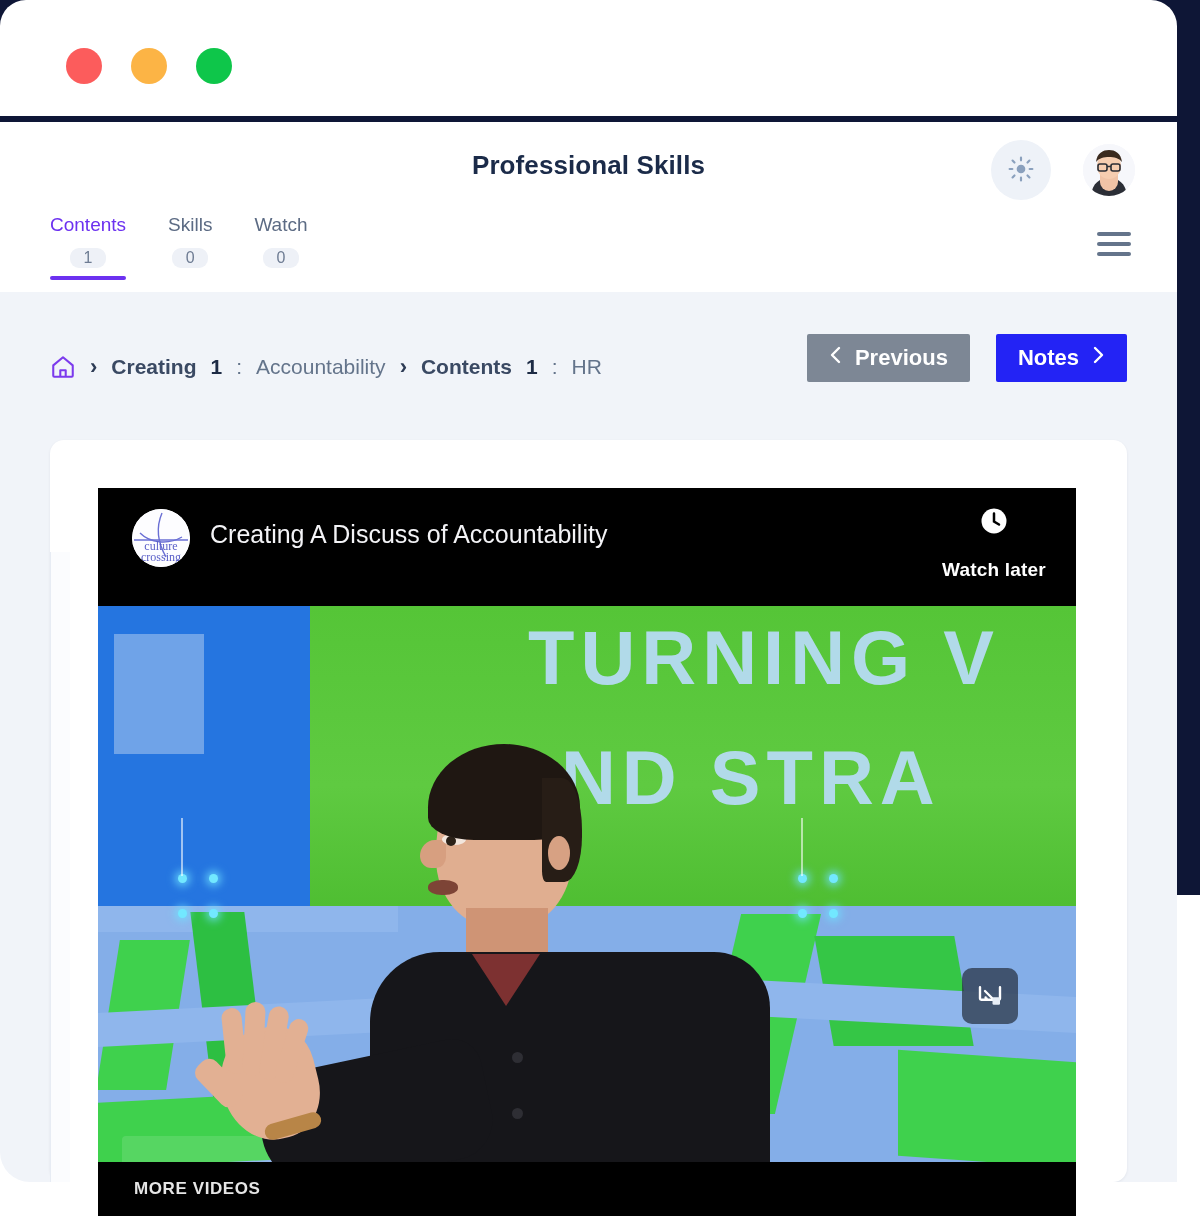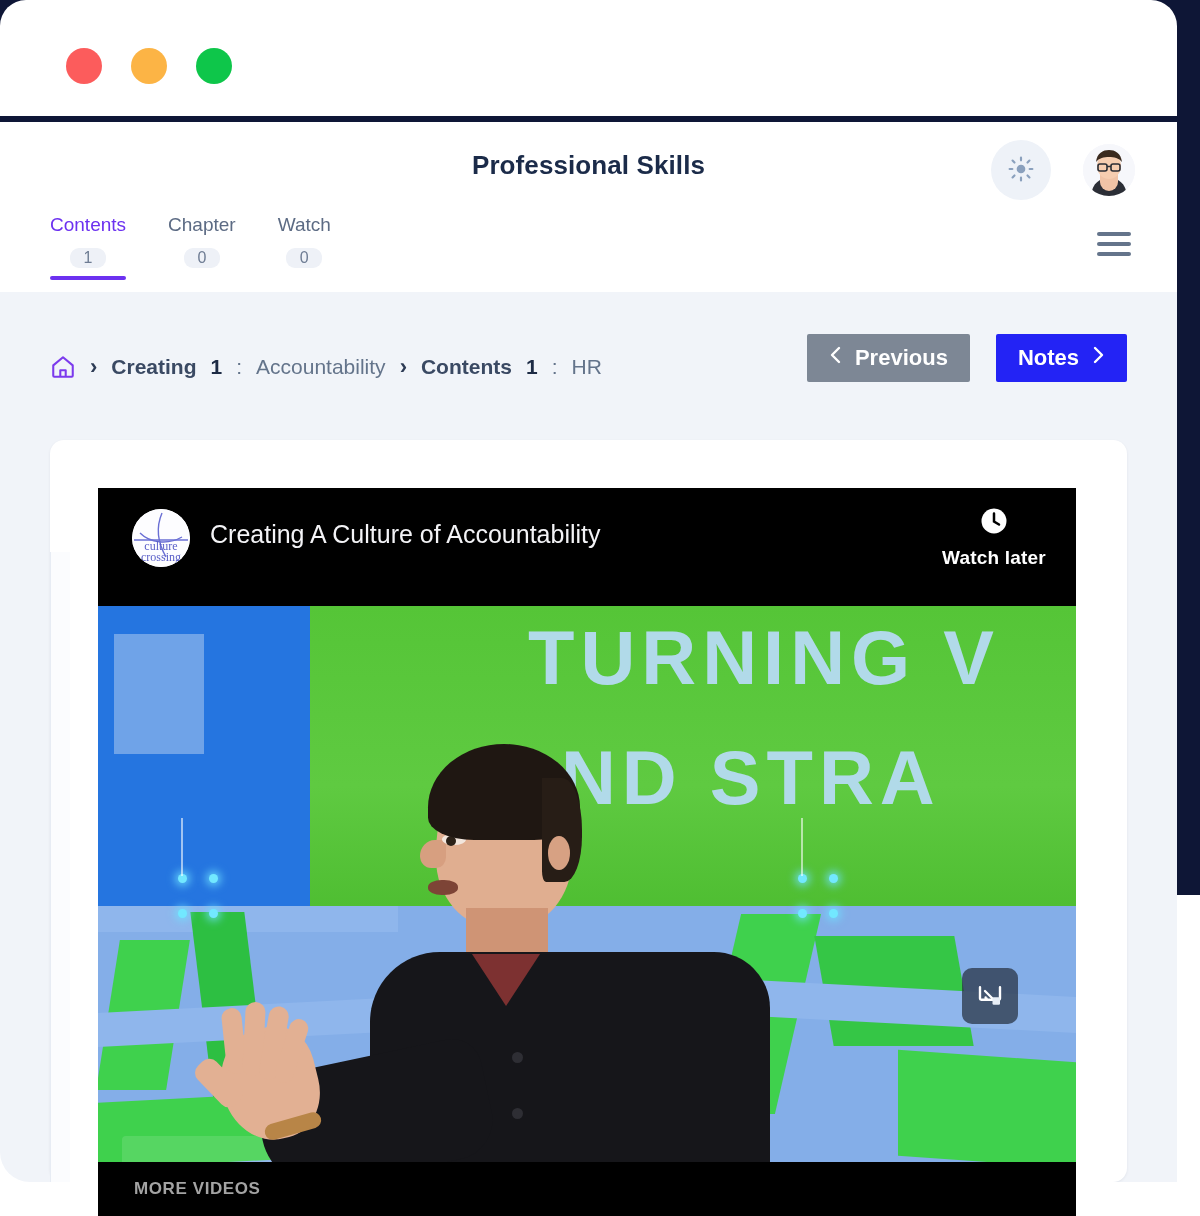--- a/index.html
+++ b/index.html
@@ -246,21 +246,21 @@
     position: absolute;
     left: 96px; top: 32px;
     color: #f3f3f6;
     font-size: 25px;
     font-weight: 400;
     white-space: nowrap;
   }
   .yt-action {
     position: absolute;
     top: 18px;
-    display: flex; flex-direction: column; align-items: center; gap: 8px;
+    display: flex; flex-direction: column; align-items: center; gap: 20px;
     color: #fff;
     background: none; border: none; cursor: pointer;
   }
   .yt-action .lbl { font-size: 19px; font-weight: 700; letter-spacing:.2px; }
   #act-watchlater { left: 828px; }
   #act-share      { left: 962px; }
 
   
   #stage {
     position: absolute;
@@ -411,21 +411,21 @@
   
   #morevideos-bar {
     position: absolute;
     left: 0; bottom: 0;
     width: 100%; height: 54px;
     background: #000;
     display: flex; align-items: center;
     z-index: 9;
   }
   #morevideos-label {
-    color: #a3a3a3;
+    color: #e5e5e5;
     font-size: 17px;
     font-weight: 700;
     letter-spacing: .6px;
     margin-left: 36px;
   }
   #morevideos-thumb-edge {
     position: absolute;
     left: 24px; bottom: 54px;
     width: 162px; height: 26px;
     background: rgba(255,255,255,.12);
@@ -481,21 +481,21 @@
         </div>
       </div>
     </div>
 
     <div id="tabbar">
       <button class="tab active">
         <span class="tab-label">Contents</span>
         <span class="tab-badge">1</span>
       </button>
       <button class="tab">
-        <span class="tab-label">Chapter</span>
+        <span class="tab-label">Skills</span>
         <span class="tab-badge">0</span>
       </button>
       <button class="tab">
         <span class="tab-label">Watch</span>
         <span class="tab-badge">0</span>
       </button>
 
       <button id="hamburger">
         <span></span>
         <span></span>
@@ -628,21 +628,21 @@
       <div id="yt-logo">
         <svg width="58" height="58" viewBox="0 0 58 58">
           <circle cx="29" cy="29" r="29" fill="#fdfdff"></circle>
           <path d="M8 24c10 10 28 12 42 4" fill="none" stroke="#6a6fd4" stroke-width="1.4"></path>
           <path d="M30 4c-6 14-4 30 4 44" fill="none" stroke="#6a6fd4" stroke-width="1.4"></path>
           <line x1="2" y1="31" x2="56" y2="31" stroke="#6a6fd4" stroke-width="1.4"></line>
           <text x="29" y="41" font-size="12" font-family="Liberation Serif, serif" fill="#5a5fc8" text-anchor="middle">culture</text>
           <text x="29" y="52" font-size="12" font-family="Liberation Serif, serif" fill="#5a5fc8" text-anchor="middle">crossing</text>
         </svg>
       </div>
-      <div id="yt-title">Creating A Culture of Accountability</div>
+      <div id="yt-title">Creating A Discuss of Accountability</div>
 
       <button class="yt-action" id="act-watchlater">
         <span>
           <svg width="30" height="30" viewBox="0 0 24 24">
             <circle cx="12" cy="12" r="10" fill="#fff"></circle>
             <path d="M12 6v6.4l4 2.4" fill="none" stroke="#000" stroke-width="2" stroke-linecap="round"></path>
           </svg>
         </span>
         <span class="lbl">Watch later</span>
       </button>

